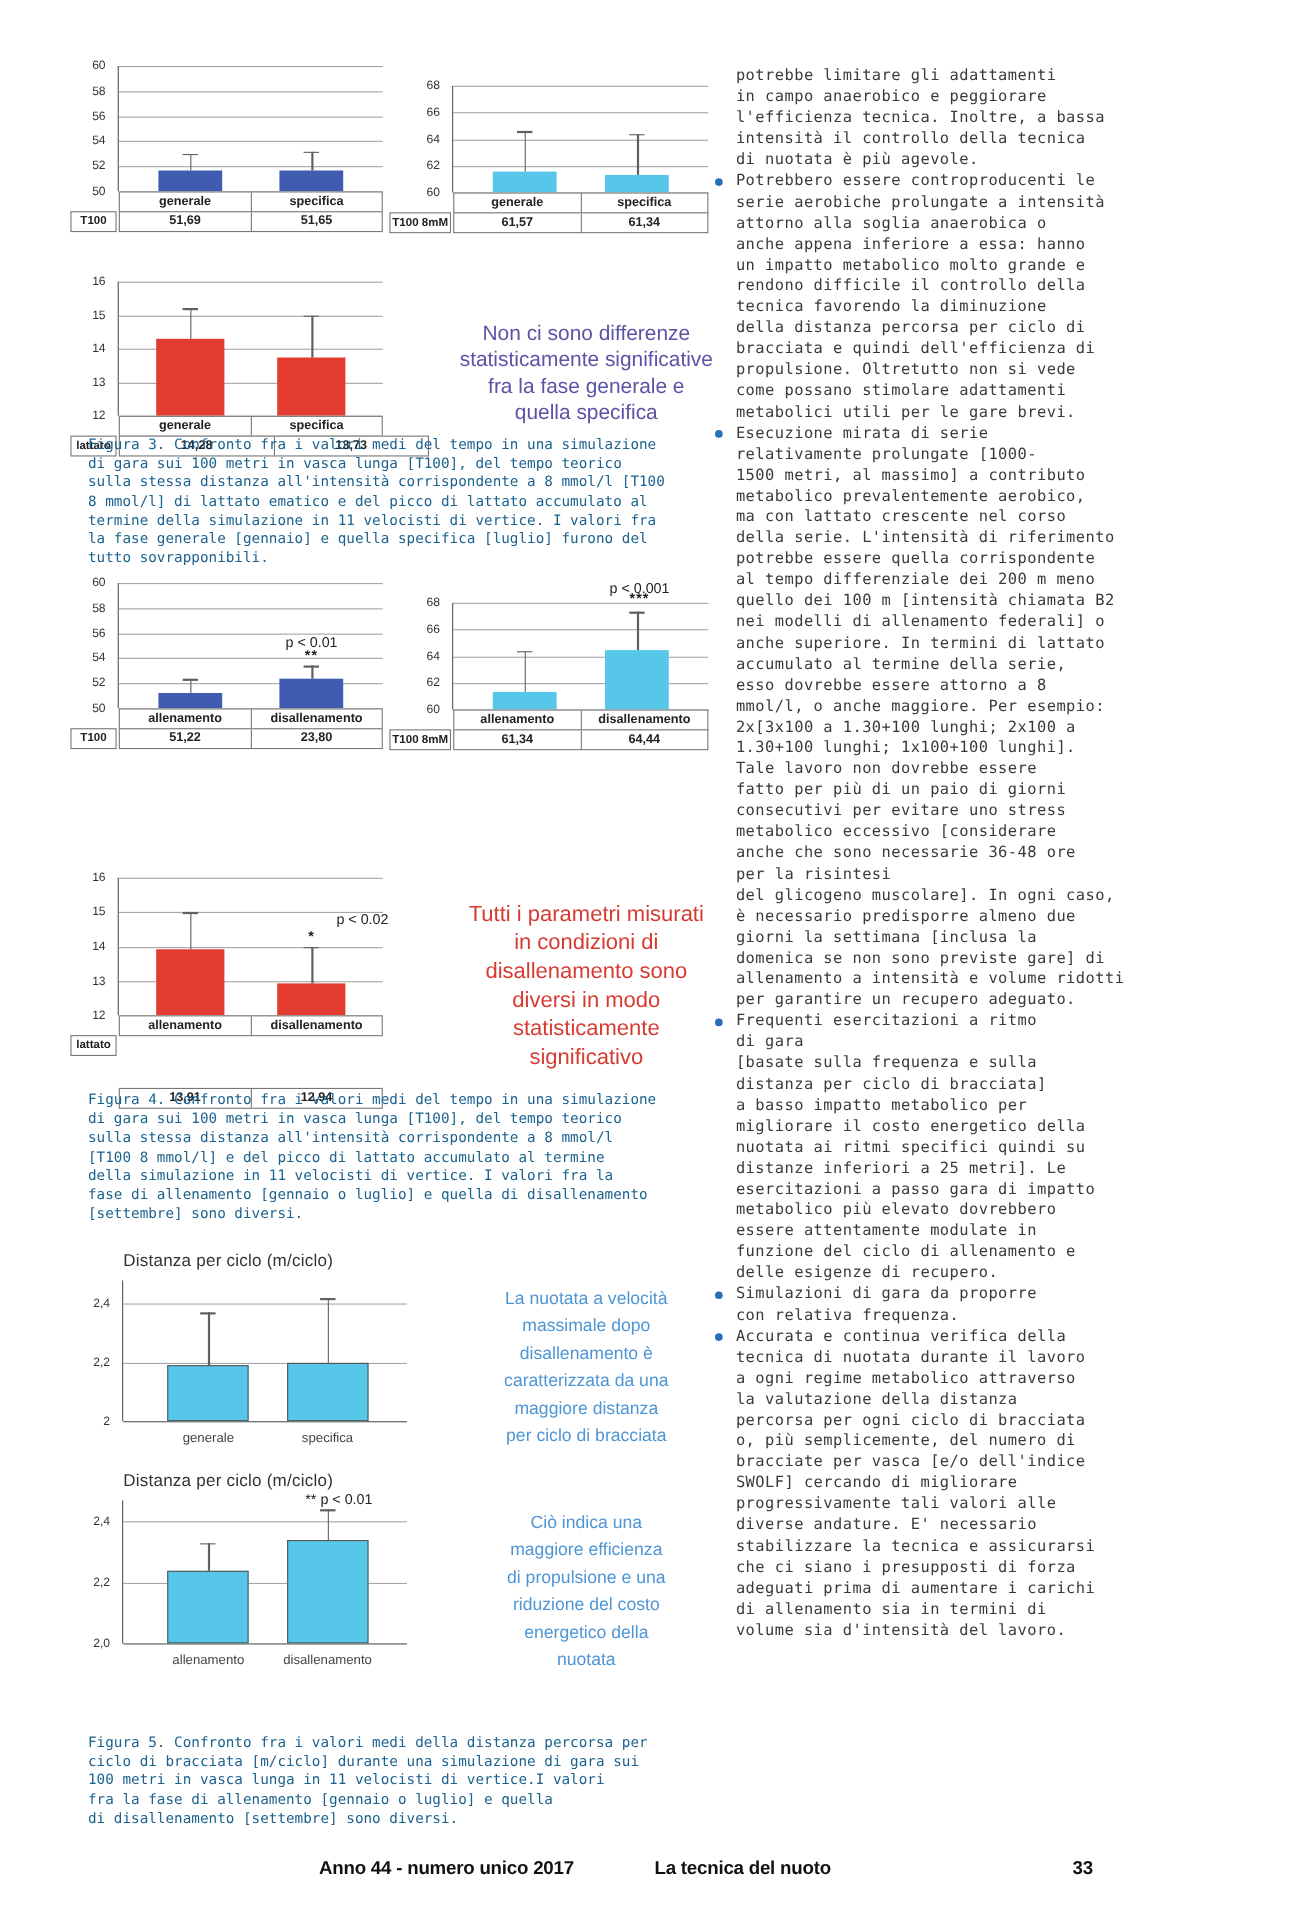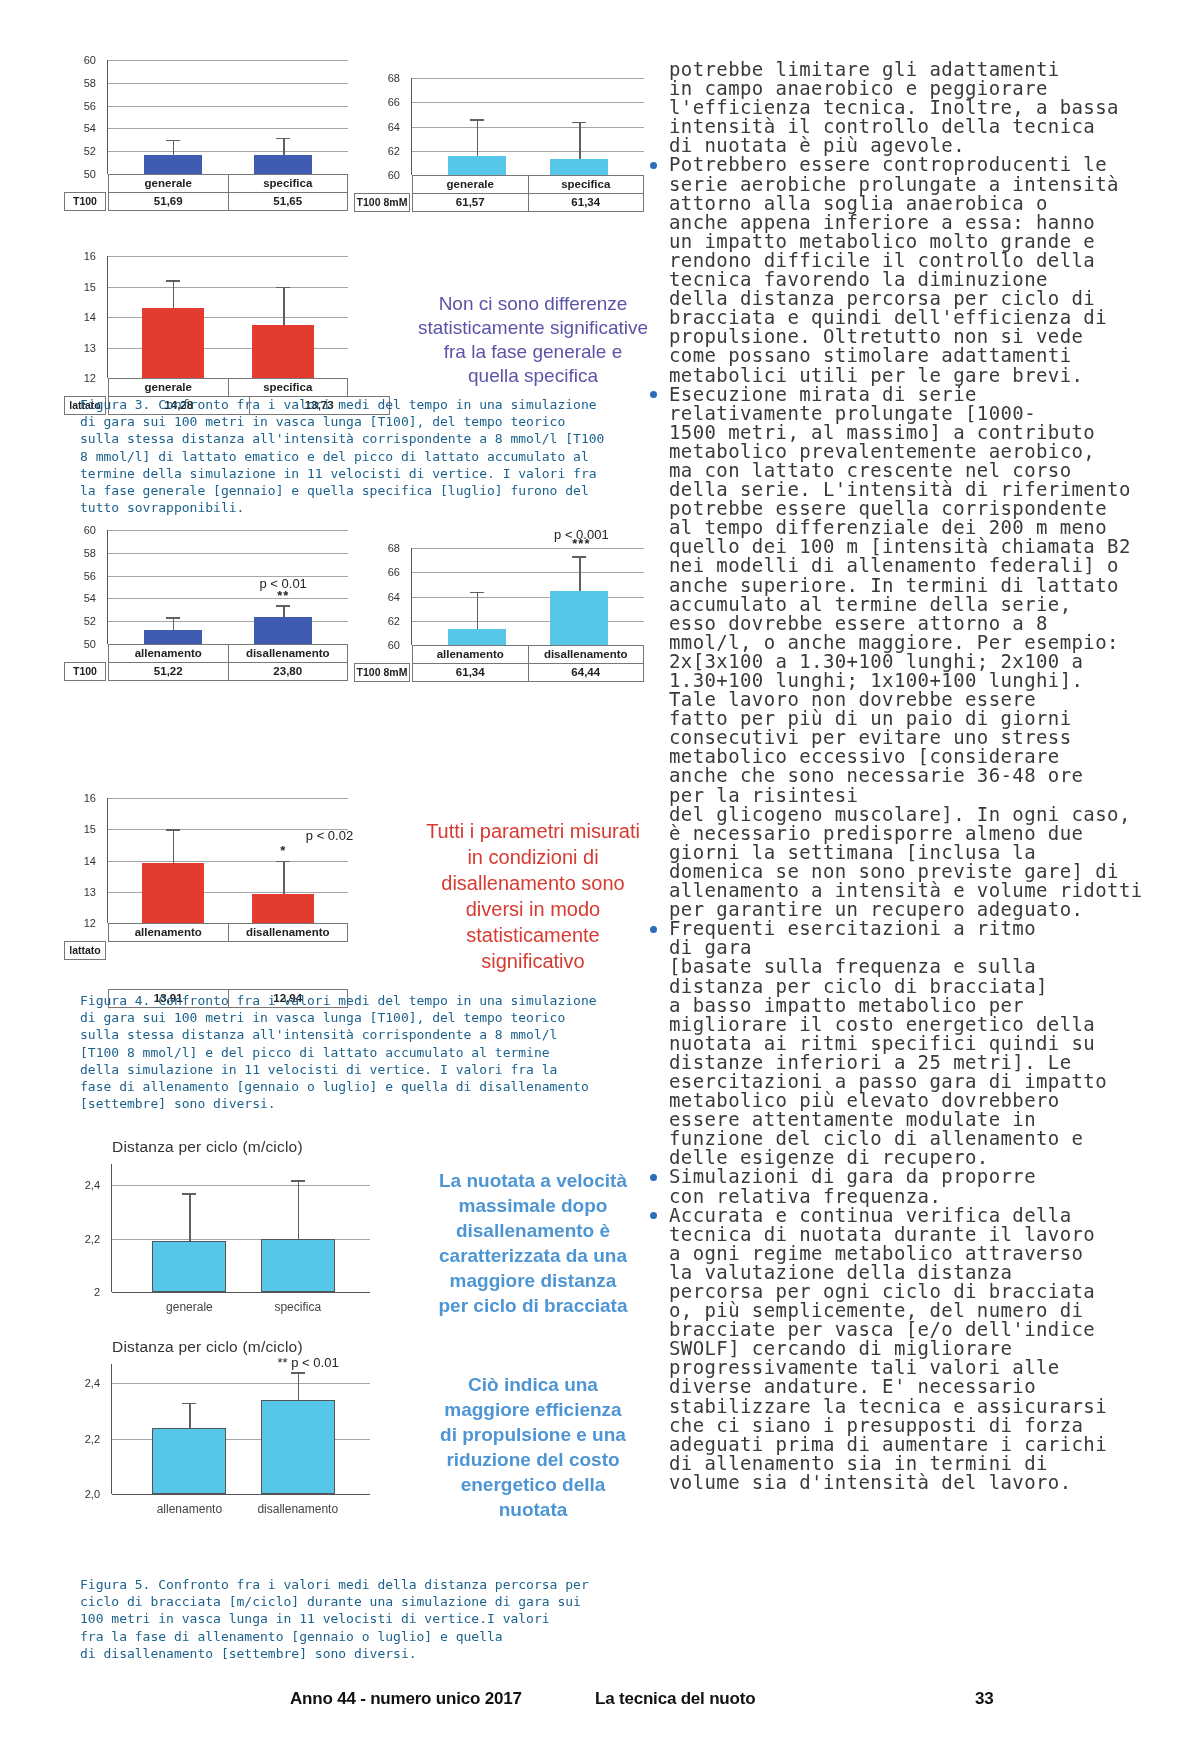--- a/index.html
+++ b/index.html
@@ -31,26 +31,26 @@
   
   .caption {
     position:absolute; width:548px;
     font-family:"DejaVu Sans Mono", monospace;
     font-size:13px; line-height:17.2px; color:#1c628e; white-space:pre-line;
   }
   
   .callout { position:absolute; width:302px; text-align:center; white-space:pre-line; }
   .callout.purple { color:#5b54a6; font-size:19px; line-height:24px; }
   .callout.red    { color:#d63a31; font-size:20px; line-height:26px; }
-  .callout.blue   { color:#4e95d4; font-size:19px; line-height:25px;font-weight:bold; }
+  .callout.blue   { color:#4e95d4; font-size:16px; line-height:25px; }
   
   #right-col {
     position:absolute; left:645px; top:60px; width:505px;
     font-family:"DejaVu Sans Mono", monospace;
-    font-size:19px; line-height:19.1px; letter-spacing:0.4px; color:#3a3a3a;
+    font-size:14px; line-height:19.1px; letter-spacing:0.4px; color:#3a3a3a;
   }
   .txt-block { position:relative; padding-left:24px; white-space:pre-line; }
   .txt-block.bulleted::before {
     content:''; position:absolute; left:5px; top:6.5px;
     width:7px; height:7px; border-radius:50%; background:#2a6db8;
   }
   
   .footer-item {
     position:absolute; top:1689px; font-size:17px; font-weight:bold;
     color:#111; letter-spacing:-0.2px;

